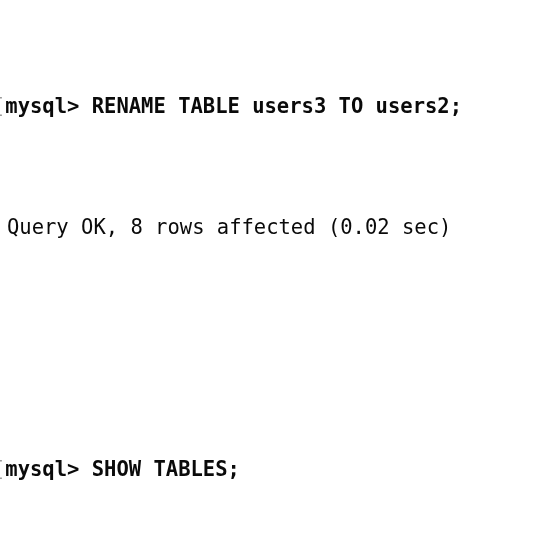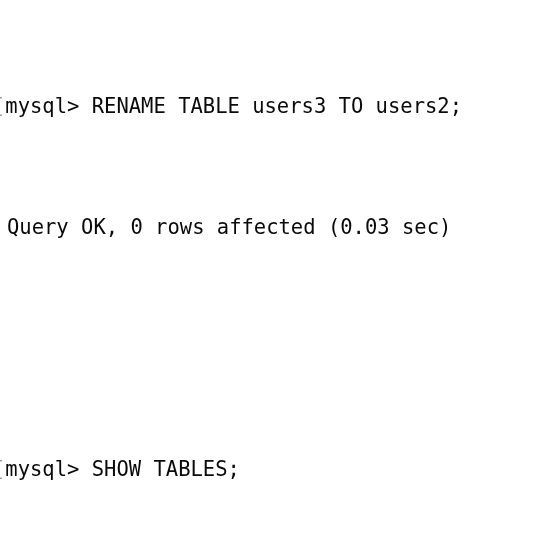--- a/index.html
+++ b/index.html
@@ -39,30 +39,31 @@
   
   .prompt-line {
     position: relative;
     margin-left: -7px;
   }
   .prompt-line .edge-glyph {
     color: #9a9a9a;
   }
   .prompt-line .cmd {
     color: #0a0a0a;
+    font-weight: bold;
   }
 </style>
 </head>
 <body>
 
 <div id="terminal">
 
   <div class="line prompt-line"><span class="edge-glyph">[</span><span class="cmd">mysql&gt; RENAME TABLE users3 TO users2;</span></div>
 
-  <div class="line" style="padding-left:7px;">Query OK, 0 rows affected (0.03 sec)</div>
+  <div class="line" style="padding-left:7px;">Query OK, 8 rows affected (0.02 sec)</div>
 
   <div class="line blank"></div>
 
   <div class="line prompt-line"><span class="edge-glyph">[</span><span class="cmd">mysql&gt; SHOW TABLES;</span></div>
 
   
 
   
 
   

